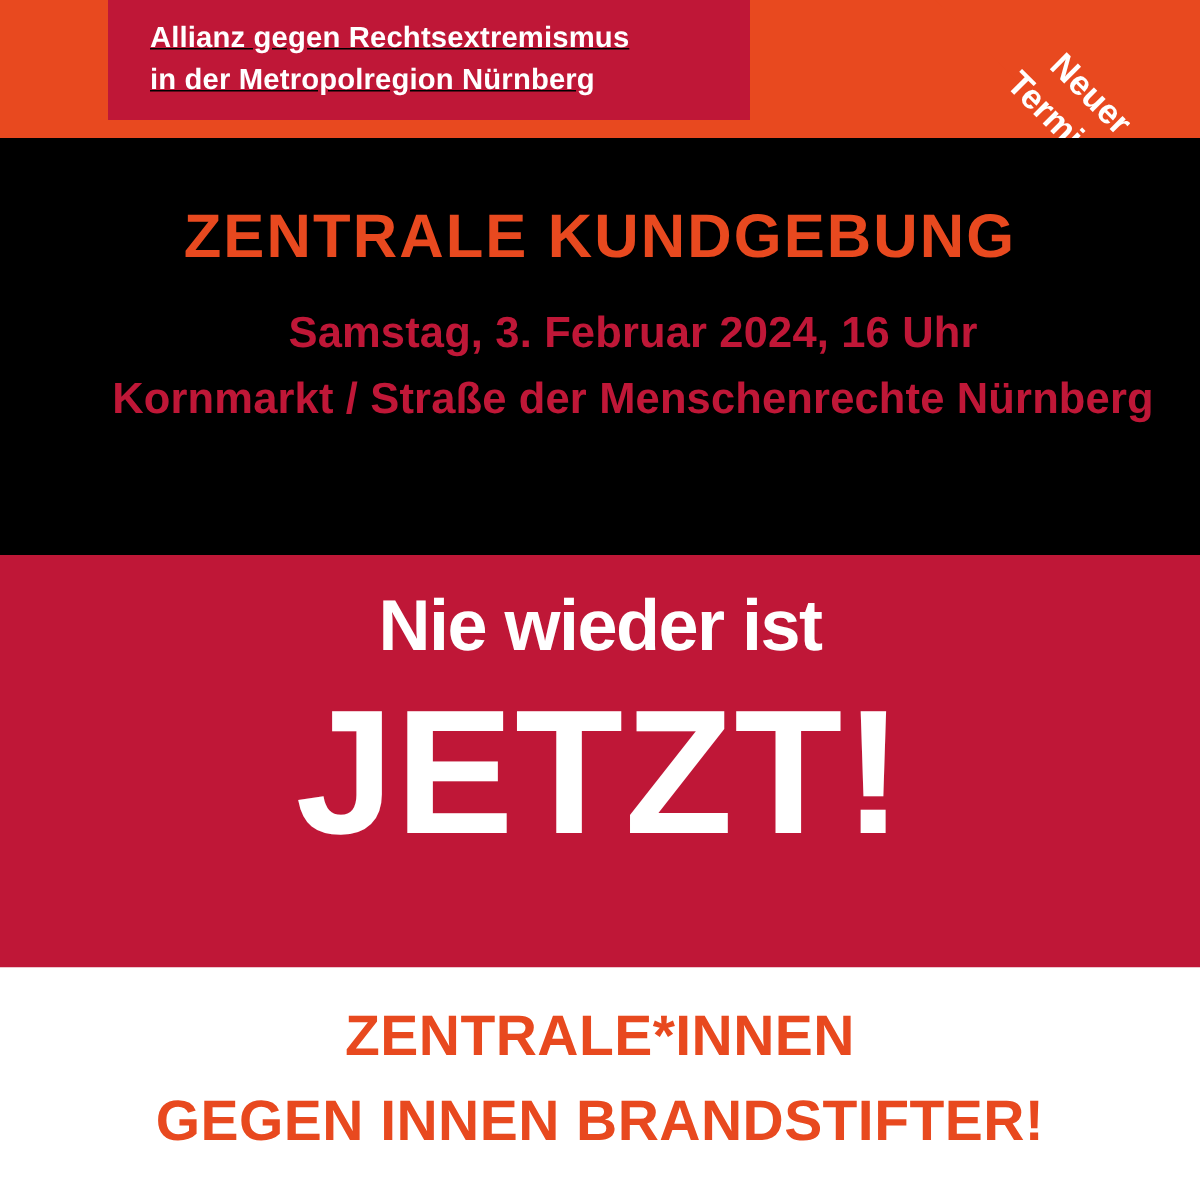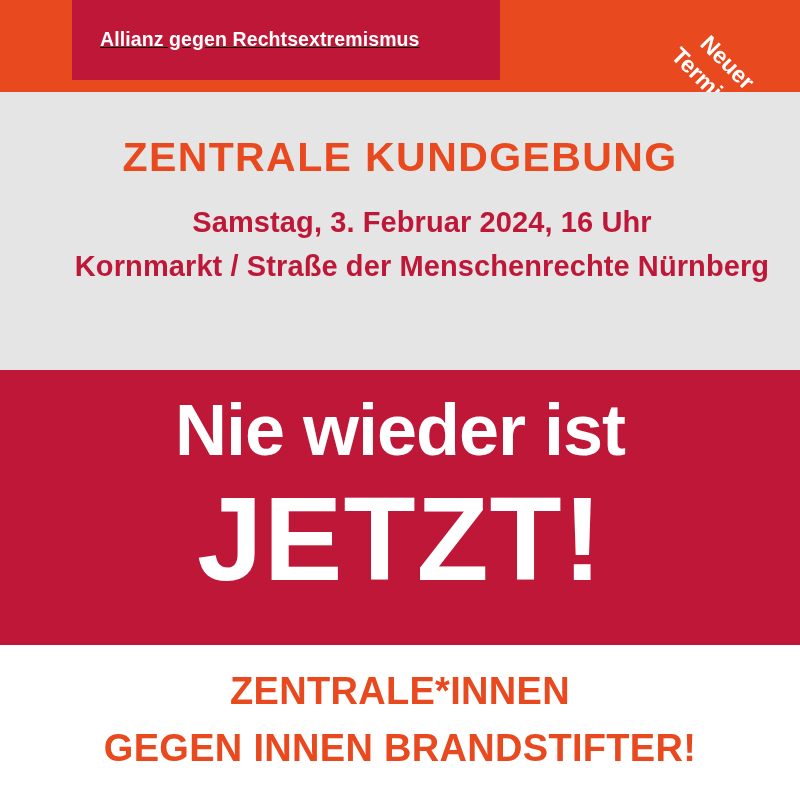--- a/index.html
+++ b/index.html
@@ -85,21 +85,21 @@
     white-space: nowrap;
   }
 
   
   .head-block {
     position: absolute;
     top: 92px;
     left: 0;
     width: 800px;
     height: 278px;
-    background: #e5e5e5;
+    background: #000000;
     text-align: center;
   }
   .head-main {
     color: #e8491f;
     font-weight: bold;
     font-size: 41px;
     letter-spacing: 1.4px;
     line-height: 1.45;
     margin-top: 36px;
   }
@@ -120,21 +120,21 @@
     left: 0;
     width: 800px;
     height: 275px;
     background: #bf1737;
     text-align: center;
     overflow: hidden;
   }
   .slogan-1 {
     color: #ffffff;
     font-weight: bold;
-    font-size: 72px;
+    font-size: 48px;
     letter-spacing: -1px;
     line-height: 1;
     margin-top: 24px;
   }
   .slogan-2 {
     color: #ffffff;
     font-weight: bold;
     font-size: 118px;
     letter-spacing: 1px;
     line-height: 1;
@@ -161,20 +161,21 @@
   .bottom-line.first { margin-top: 18px; }
 </style>
 </head>
 <body>
 
 <div class="poster">
 
   <div class="topbar">
     <div class="org-box">
       <div class="org-line">Allianz gegen Rechtsextremismus</div>
+      <div class="org-line">in der Metropolregion Nürnberg</div>
     </div>
   </div>
 
   <div class="ribbon"></div>
   <div class="ribbon-text">
     <div class="ribbon-line">Neuer</div>
     <div class="ribbon-line">Termin !</div>
   </div>
 
   <div class="head-block">

